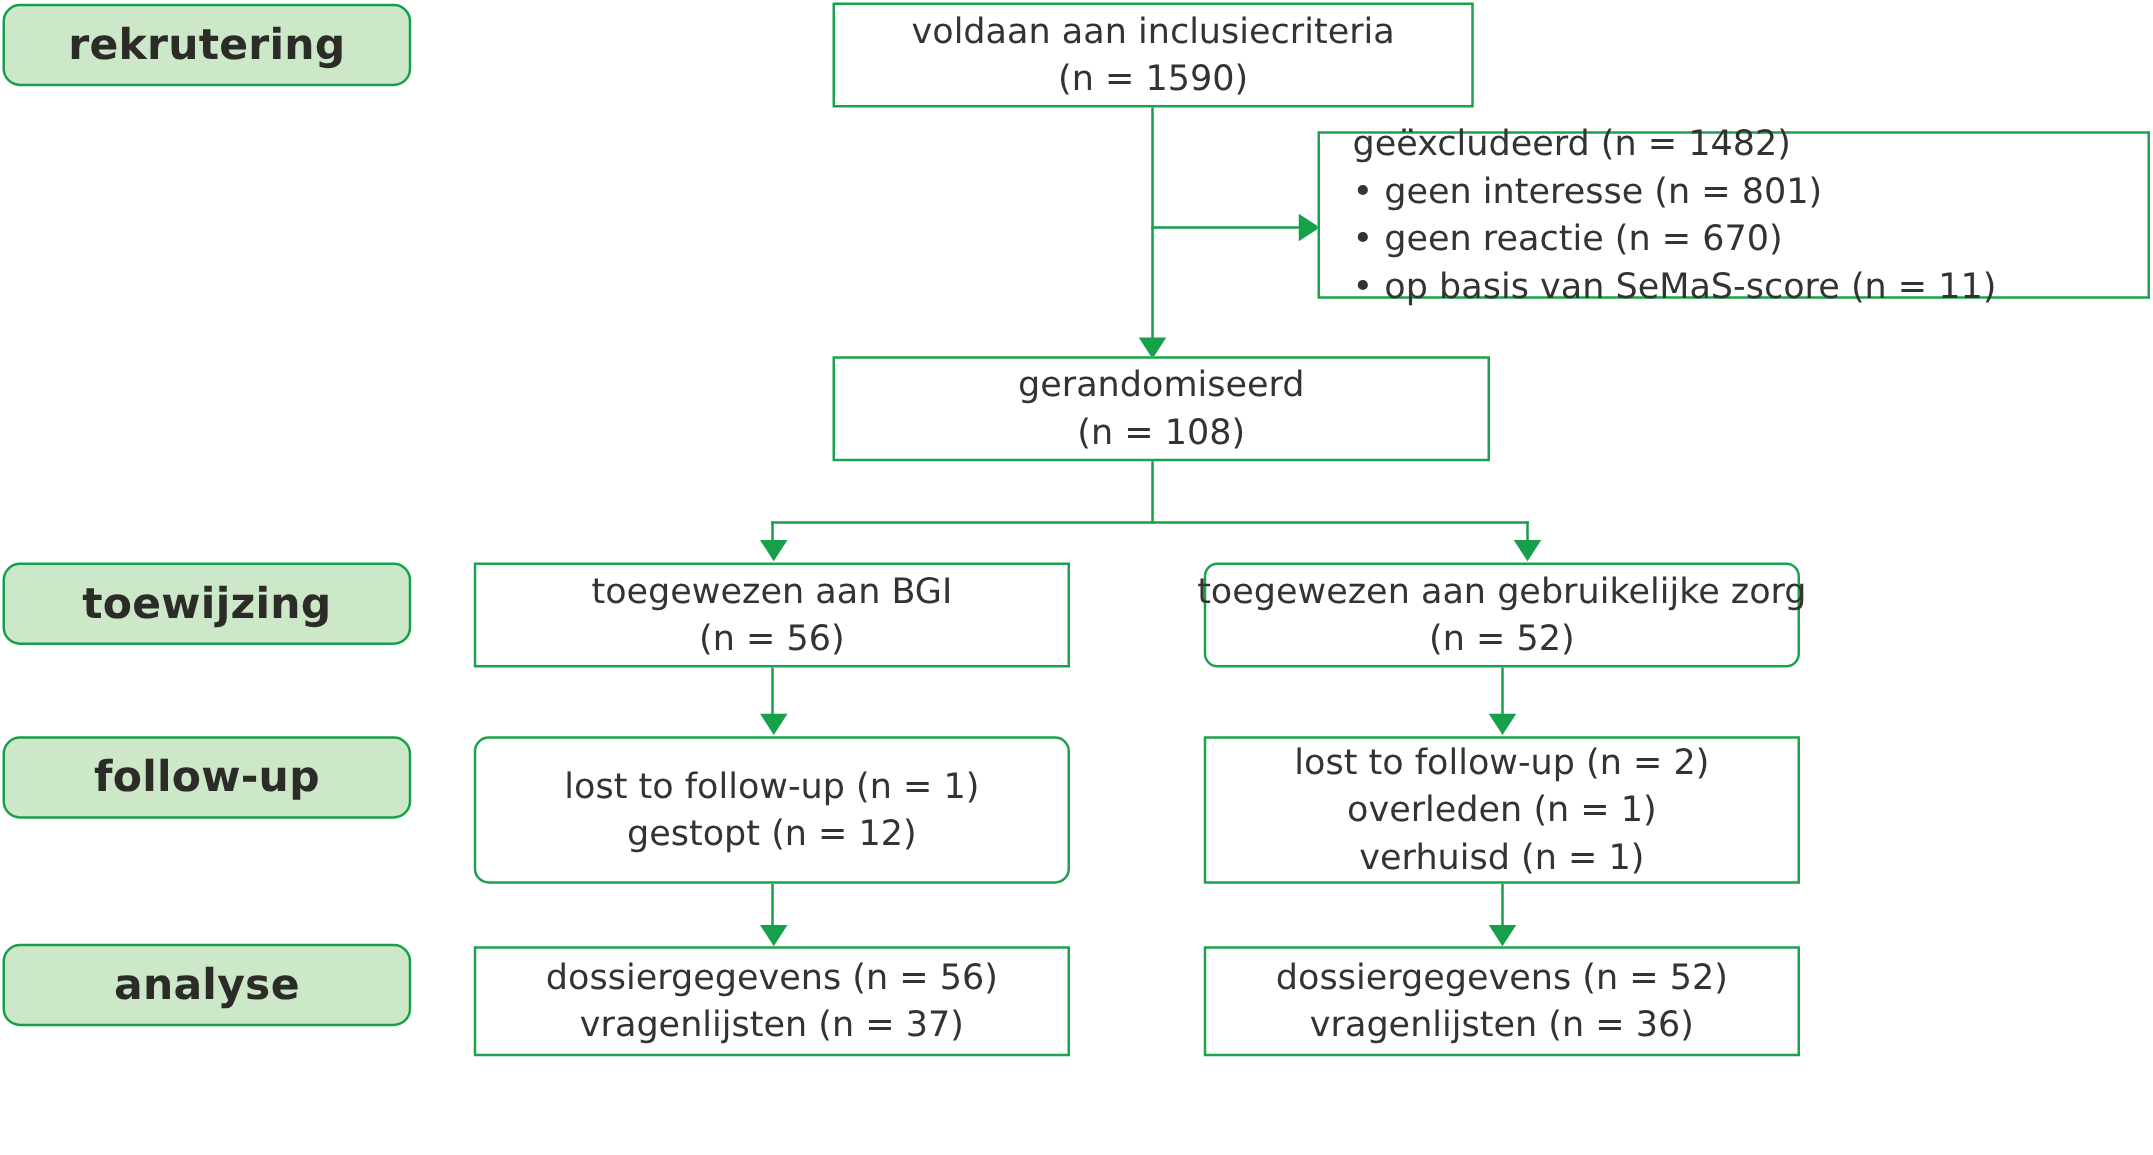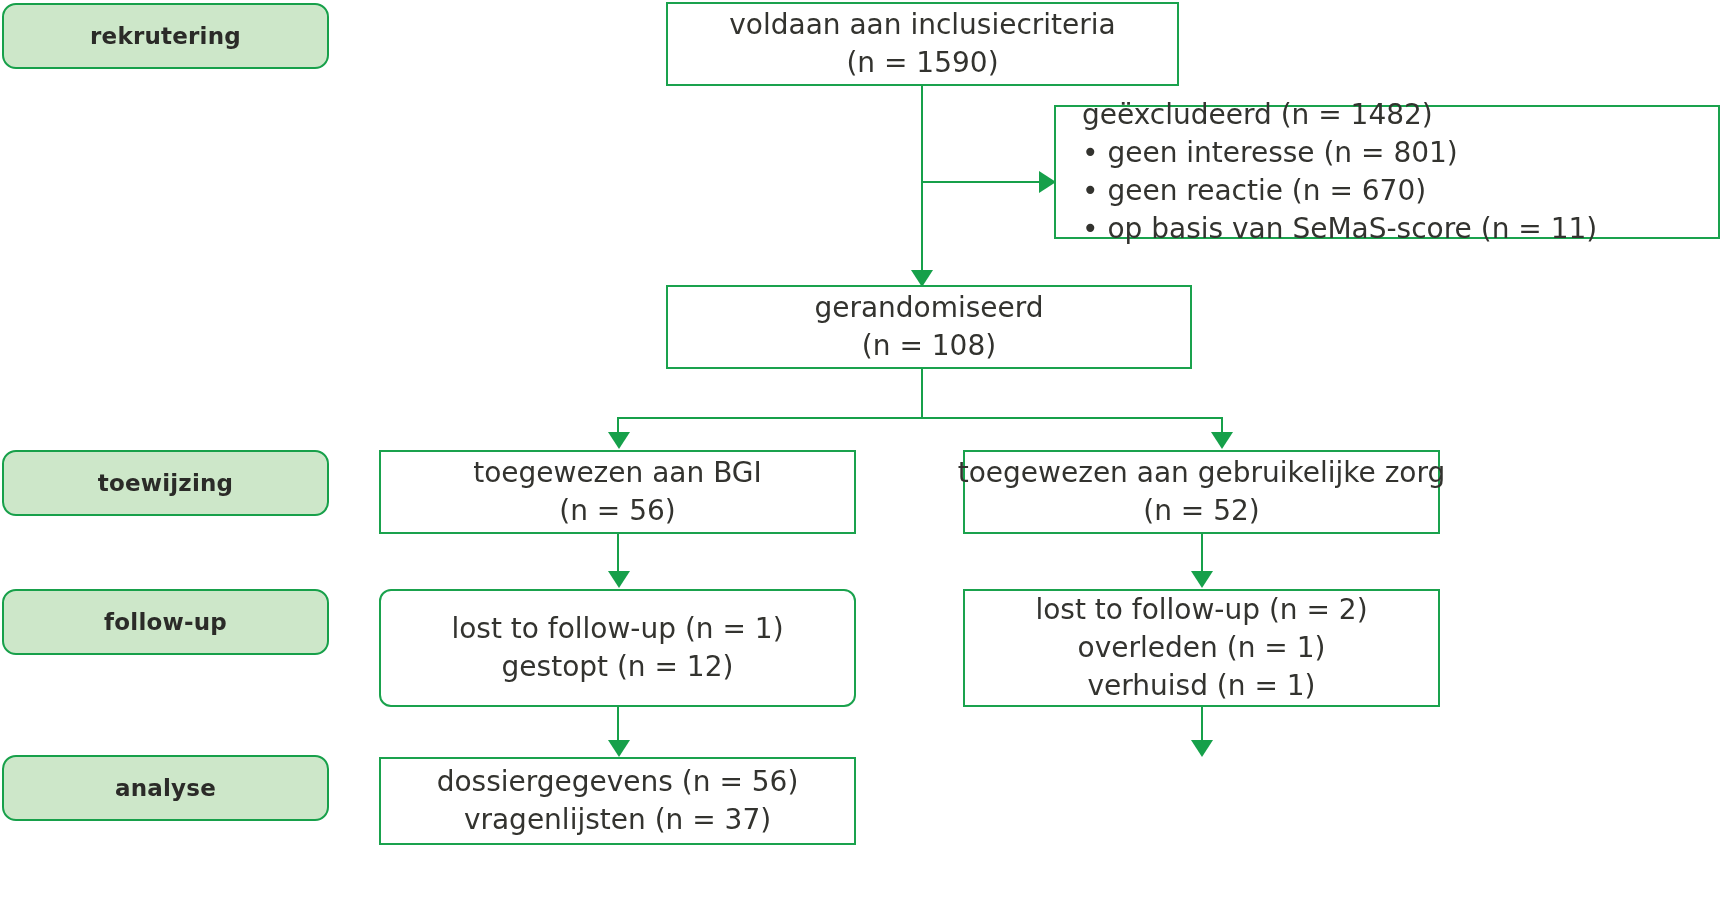--- a/index.html
+++ b/index.html
@@ -12,21 +12,21 @@
   #stage{position:relative;width:1722px;height:924px;}
 
   
   .stage-label{
     position:absolute;
     background:#cde7c9;
     border:2.5px solid #17a04a;
     border-radius:14px;
     display:flex;align-items:center;justify-content:center;
     font-weight:bold;
-    font-size:23px;
+    font-size:34px;
     color:#2b2b28;
     letter-spacing:.2px;
     box-sizing:border-box;
   }
 
   
   .flow-box{
     position:absolute;
     background:#ffffff;
     border:2.2px solid #1aa24d;
@@ -115,21 +115,21 @@
   <div class="vline" style="left:617px;top:417px;height:18px;"></div>
   <div class="arrow-down" style="left:608px;top:432px;"></div>
   <div class="vline" style="left:1221px;top:417px;height:18px;"></div>
   <div class="arrow-down" style="left:1211px;top:432px;"></div>
 
   <div class="flow-box" style="left:379px;top:450px;width:477px;height:84px;text-align:right;">
     <span class="ln">toegewezen aan BGI</span>
     <span class="ln">(n = 56)</span>
   </div>
 
-  <div class="flow-box" style="left:963px;top:450px;width:477px;height:84px;">
+  <div class="flow-box" style="left:963px;top:450px;width:477px;height:84px;border-radius:11px;">
     <span class="ln">toegewezen aan gebruikelijke zorg</span>
     <span class="ln">(n = 52)</span>
   </div>
 
   <div class="vline" style="left:617px;top:534px;height:40px;"></div>
   <div class="arrow-down" style="left:608px;top:571px;"></div>
 
   <div class="vline" style="left:1201px;top:534px;height:40px;"></div>
   <div class="arrow-down" style="left:1191px;top:571px;"></div>
 
@@ -148,14 +148,18 @@
   <div class="arrow-down" style="left:608px;top:740px;"></div>
 
   <div class="vline" style="left:1201px;top:707px;height:40px;"></div>
   <div class="arrow-down" style="left:1191px;top:740px;"></div>
 
   <div class="flow-box" style="left:379px;top:757px;width:477px;height:88px;">
     <span class="ln">dossiergegevens (n = 56)</span>
     <span class="ln">vragenlijsten (n = 37)</span>
   </div>
 
+  <div class="flow-box" style="left:963px;top:757px;width:477px;height:88px;">
+    <span class="ln">dossiergegevens (n = 52)</span>
+    <span class="ln">vragenlijsten (n = 36)</span>
+  </div>
 
 </div>
 
 </body></html>

